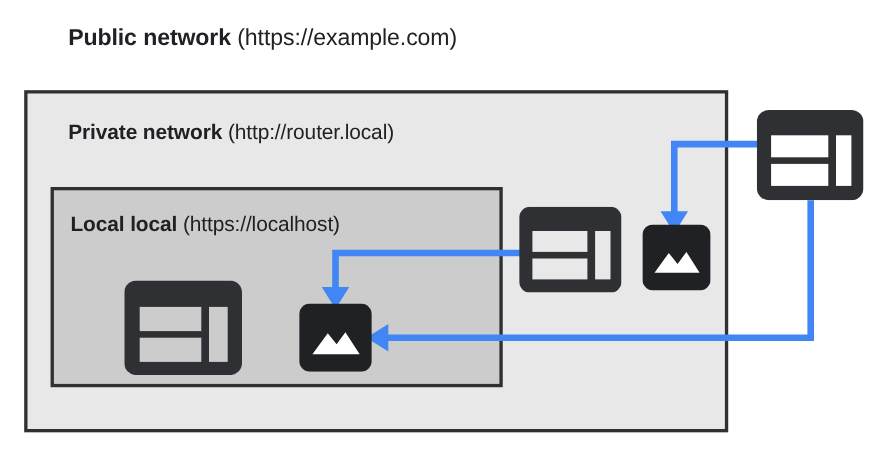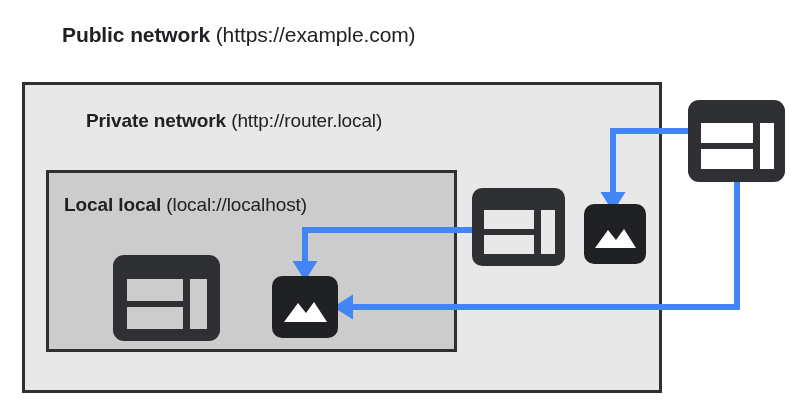--- a/index.html
+++ b/index.html
@@ -27,21 +27,21 @@
     color: #202124;
     font-size: 21px;
     line-height: 26px;
     white-space: nowrap;
     letter-spacing: -0.1px;
   }
   .title-text .strong { font-weight: bold; }
   .title-text .plain  { font-weight: normal; }
 
   #public-label  { left: 62px;  top: 22px; }
-  #private-label { left: 62px;  top: 108px; font-size: 19px; margin-left: 24px; }
+  #private-label { left: 62px;  top: 108px; font-size: 19px; }
   #local-label   { left: 64px;  top: 192px; font-size: 19px; }
 
   
   .zone-box {
     position: absolute;
     box-sizing: border-box;
     border: 3px solid #2f3033;
   }
   #private-zone {
     left: 22px; top: 82px;
@@ -84,21 +84,21 @@
 
   <div class="title-text" id="public-label">
     <span class="strong">Public network</span><span class="plain"> (https://example.com)</span>
   </div>
 
   <div class="title-text" id="private-label">
     <span class="strong">Private network</span><span class="plain"> (http://router.local)</span>
   </div>
 
   <div class="title-text" id="local-label">
-    <span class="strong">Local local</span><span class="plain"> (local://localhost)</span>
+    <span class="strong">Local local</span><span class="plain"> (https://localhost)</span>
   </div>
 
   <svg id="connectors" viewBox="0 0 800 420" width="800" height="420" xmlns="http://www.w3.org/2000/svg">
     <defs>
       <marker id="arrowhead-down" markerWidth="9" markerHeight="8" refX="4.5" refY="7.4" orient="auto-start-reverse" markerUnits="strokeWidth">
         <path d="M 0.3 0 L 8.7 0 L 4.5 7.6 Z" fill="#4285f4" transform="rotate(180 4.5 3.8)"></path>
       </marker>
     </defs>
 
     <g>

